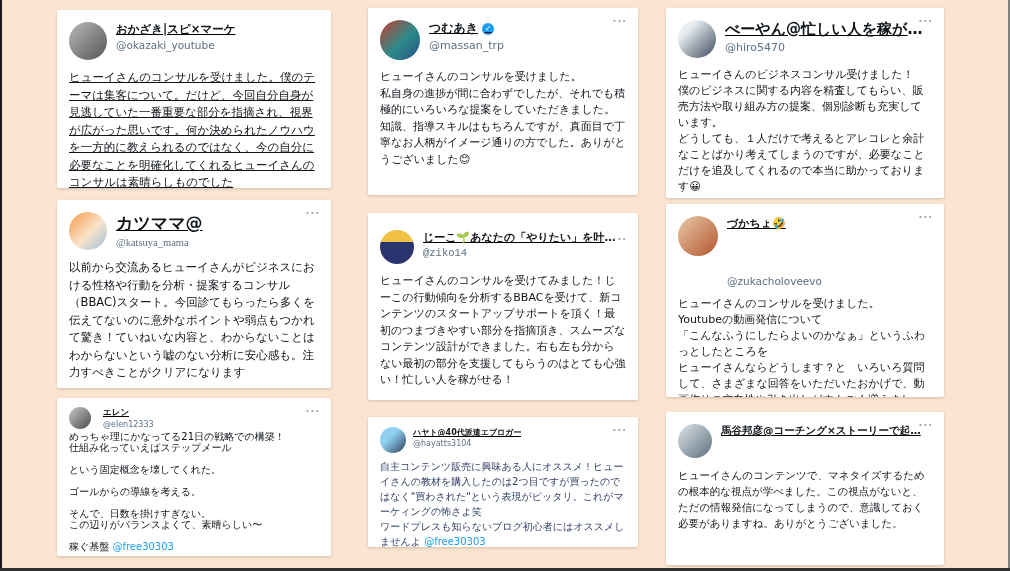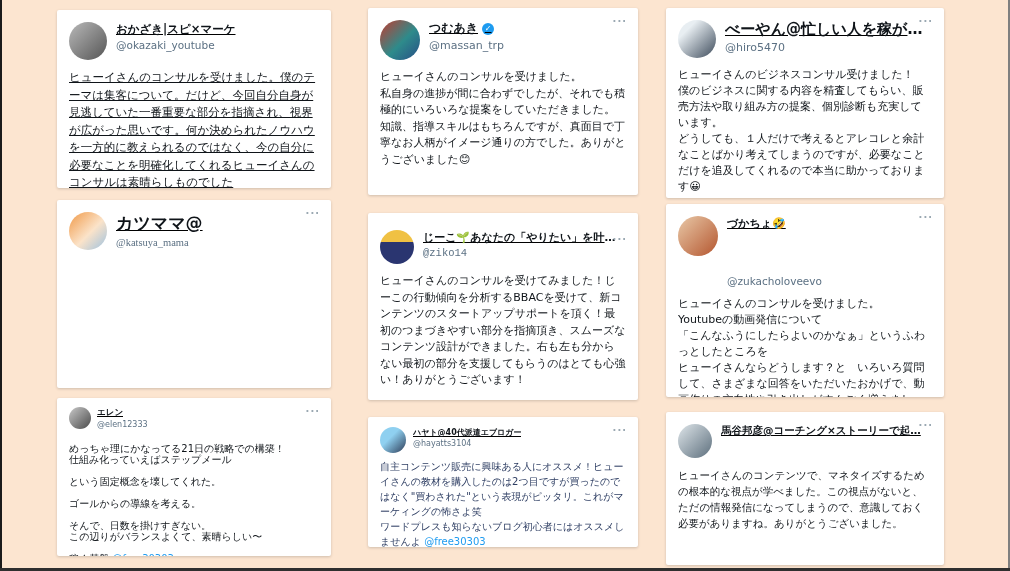--- a/index.html
+++ b/index.html
@@ -39,21 +39,21 @@
   .pos-0 .avatar{width:38px;height:38px;}
   .pos-0 .name{font-size:11.5px;} .pos-0 .handle{font-size:10.5px;}
   .pos-0 .tweet-body{font-size:11.5px;line-height:17.5px;text-decoration:underline;}
 
   .pos-1{left:57px;top:200px;width:274px;height:188px;}
   .pos-1 .avatar{width:38px;height:38px;}
   .pos-1 .name{font-size:17px;} .pos-1 .handle{font-size:10.5px;font-family:Liberation Serif, serif;}
   .pos-1 .tweet-body{font-size:11.5px;line-height:17.5px;}
 
   .pos-2{left:57px;top:398px;width:274px;height:158px;padding:9px 12px;}
-  .pos-2 .card-header{margin-bottom:14px;gap:6px;}
+  .pos-2 .card-header{margin-bottom:2px;gap:12px;}
   .pos-2 .avatar{width:22px;height:22px;}
   .pos-2 .name{font-size:8.5px;} .pos-2 .handle{font-size:8px;margin-top:1px;}
   .pos-2 .tweet-body{font-size:10px;line-height:11px;}
 
   .pos-3{left:368px;top:8px;width:270px;height:187px;}
   .pos-3 .avatar{width:40px;height:40px;}
   .pos-3 .name{font-size:12px;} .pos-3 .handle{font-size:11px;}
   .pos-3 .tweet-body{font-size:11px;line-height:16.5px;}
 
   .pos-4{left:368px;top:213px;width:270px;height:187px;padding-top:17px;}
@@ -118,20 +118,21 @@
   <span class="more">···</span>
   <div class="card-header">
     <span class="avatar av1"></span>
     <div class="id-block">
       <div class="name-row">
           <span class="name">カツママ@</span>
         </div>
       <div class="handle">@katsuya_mama</div>
     </div>
   </div>
+  <div class="tweet-body"><span>以前から交流あるヒューイさんがビジネスにおける性格や行動を分析・提案するコンサル（BBAC)スタート。今回診てもらったら多くを伝えてないのに意外なポイントや弱点もつかれて驚き！ていねいな内容と、わからないことはわからないという嘘のない分析に安心感も。注力すべきことがクリアになります</span></div>
 </article>
 
 <article class="card pos-2">
   <span class="more">···</span>
   <div class="card-header">
     <span class="avatar av2"></span>
     <div class="id-block">
       <div class="name-row">
           <span class="name">エレン</span>
         </div>
@@ -172,21 +173,21 @@
   <span class="more">···</span>
   <div class="card-header">
     <span class="avatar av4"></span>
     <div class="id-block">
       <div class="name-row">
           <span class="name">じーこ🌱あなたの「やりたい」を叶える…</span>
         </div>
       <div class="handle">@ziko14</div>
     </div>
   </div>
-  <div class="tweet-body"><span>ヒューイさんのコンサルを受けてみました！じーこの行動傾向を分析するBBACを受けて、新コンテンツのスタートアップサポートを頂く！最初のつまづきやすい部分を指摘頂き、スムーズなコンテンツ設計ができました。右も左も分からない最初の部分を支援してもらうのはとても心強い！ありがとうございます！</span></div>
+  <div class="tweet-body"><span>ヒューイさんのコンサルを受けてみました！じーこの行動傾向を分析するBBACを受けて、新コンテンツのスタートアップサポートを頂く！最初のつまづきやすい部分を指摘頂き、スムーズなコンテンツ設計ができました。右も左も分からない最初の部分を支援してもらうのはとても心強い！忙しい人を稼がせる！</span></div>
 </article>
 
 <article class="card pos-5">
   <span class="more">···</span>
   <div class="card-header">
     <span class="avatar av5"></span>
     <div class="id-block">
       <div class="name-row">
           <span class="name">ハヤト@40代派遣エブロガー</span>
         </div>

